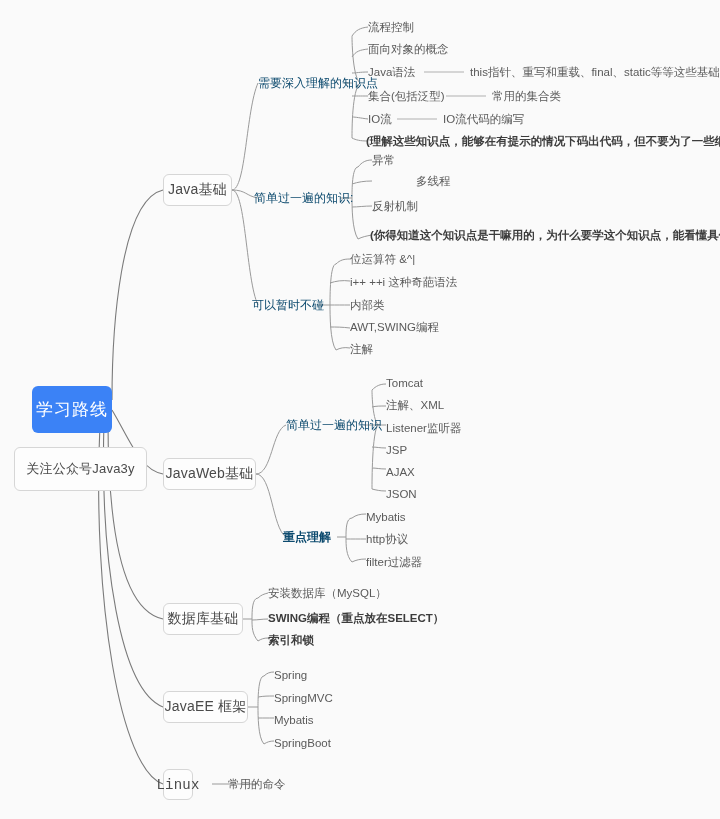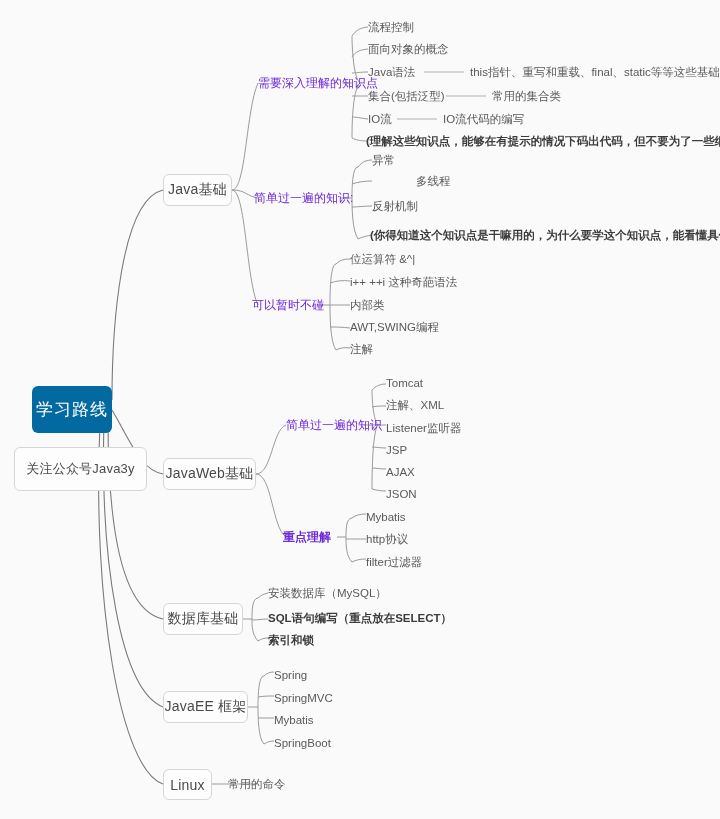--- a/index.html
+++ b/index.html
@@ -67,21 +67,21 @@
     font-size: 11.5px;
     white-space: nowrap;
     line-height: 1;
   }
   .leaf.bold {
     font-weight: bold;
     color: #3c3c3c;
   }
   .leaf.mid {
     font-size: 12px;
-    color: #6d28d9;
+    color: #0c4a6e;
   }
 </style>
 </head>
 <body>
 
 <svg id="mindmap" viewBox="0 0 720 819">
 
   <path class="link" d="M112,400 C112,330 120,200 163,190"></path>
 
   <path class="link" d="M112,410 C130,440 140,470 163,474"></path>
@@ -151,21 +151,21 @@
   <path class="link-thin" d="M248,707 L258,707"></path>
   <path class="link-thin" d="M264,676 C258,676 258,700 258,707 C258,715 258,738 264,744"></path>
   <path class="link-thin" d="M264,676 C267,673 270,672 274,672"></path>
   <path class="link-thin" d="M258,697 C264,696 268,696 274,696"></path>
   <path class="link-thin" d="M258,718 C264,718 268,718 274,718"></path>
   <path class="link-thin" d="M264,744 C267,742 270,741 274,741"></path>
 
   <path class="link-thin" d="M212,784 L256,784"></path>
 </svg>
 
-<div class="node-root" style="left: 32px; top: 386px; width: 80px; height: 47px; background: #0369a1;">
+<div class="node-root" style="left: 32px; top: 386px; width: 80px; height: 47px; background: #3b82f6;">
   <span>学习路线</span>
 </div>
 
 <div class="node-box" style="left:14px; top:447px; width:133px; height:44px; font-size:13px;">
   <span>关注公众号Java3y</span>
 </div>
 
 <div class="node-box" style="left:163px; top:174px; width:69px; height:32px;">
   <span>Java基础</span>
 </div>
@@ -275,21 +275,21 @@
   <span>filter过滤器</span>
 </div>
 
 <div class="node-box" style="left:163px; top:603px; width:80px; height:32px;">
   <span>数据库基础</span>
 </div>
 <div class="leaf" style="left:268px; top:588px;">
   <span>安装数据库（MySQL）</span>
 </div>
 <div class="leaf bold" style="left:268px; top:613px;">
-  <span>SQL语句编写（重点放在SELECT）</span>
+  <span>SWING编程（重点放在SELECT）</span>
 </div>
 <div class="leaf bold" style="left:268px; top:635px;font-family:Liberation Serif, serif;">
   <span>索引和锁</span>
 </div>
 
 <div class="node-box" style="left:163px; top:691px; width:85px; height:32px;">
   <span>JavaEE 框架</span>
 </div>
 <div class="leaf" style="left:274px; top:670px;">
   <span>Spring</span>
@@ -297,18 +297,18 @@
 <div class="leaf" style="left:274px; top:693px;">
   <span>SpringMVC</span>
 </div>
 <div class="leaf" style="left:274px; top:715px;">
   <span>Mybatis</span>
 </div>
 <div class="leaf" style="left:274px; top:738px;">
   <span>SpringBoot</span>
 </div>
 
-<div class="node-box" style="left:163px; top:769px; width:49px; height:31px;">
+<div class="node-box" style="left:163px; top:769px; width:30px; height:31px;font-family:Liberation Mono, monospace;">
   <span>Linux</span>
 </div>
 <div class="leaf" style="left:228px; top:779px;text-align:center;">
   <span>常用的命令</span>
 </div>
 
 </body></html>

